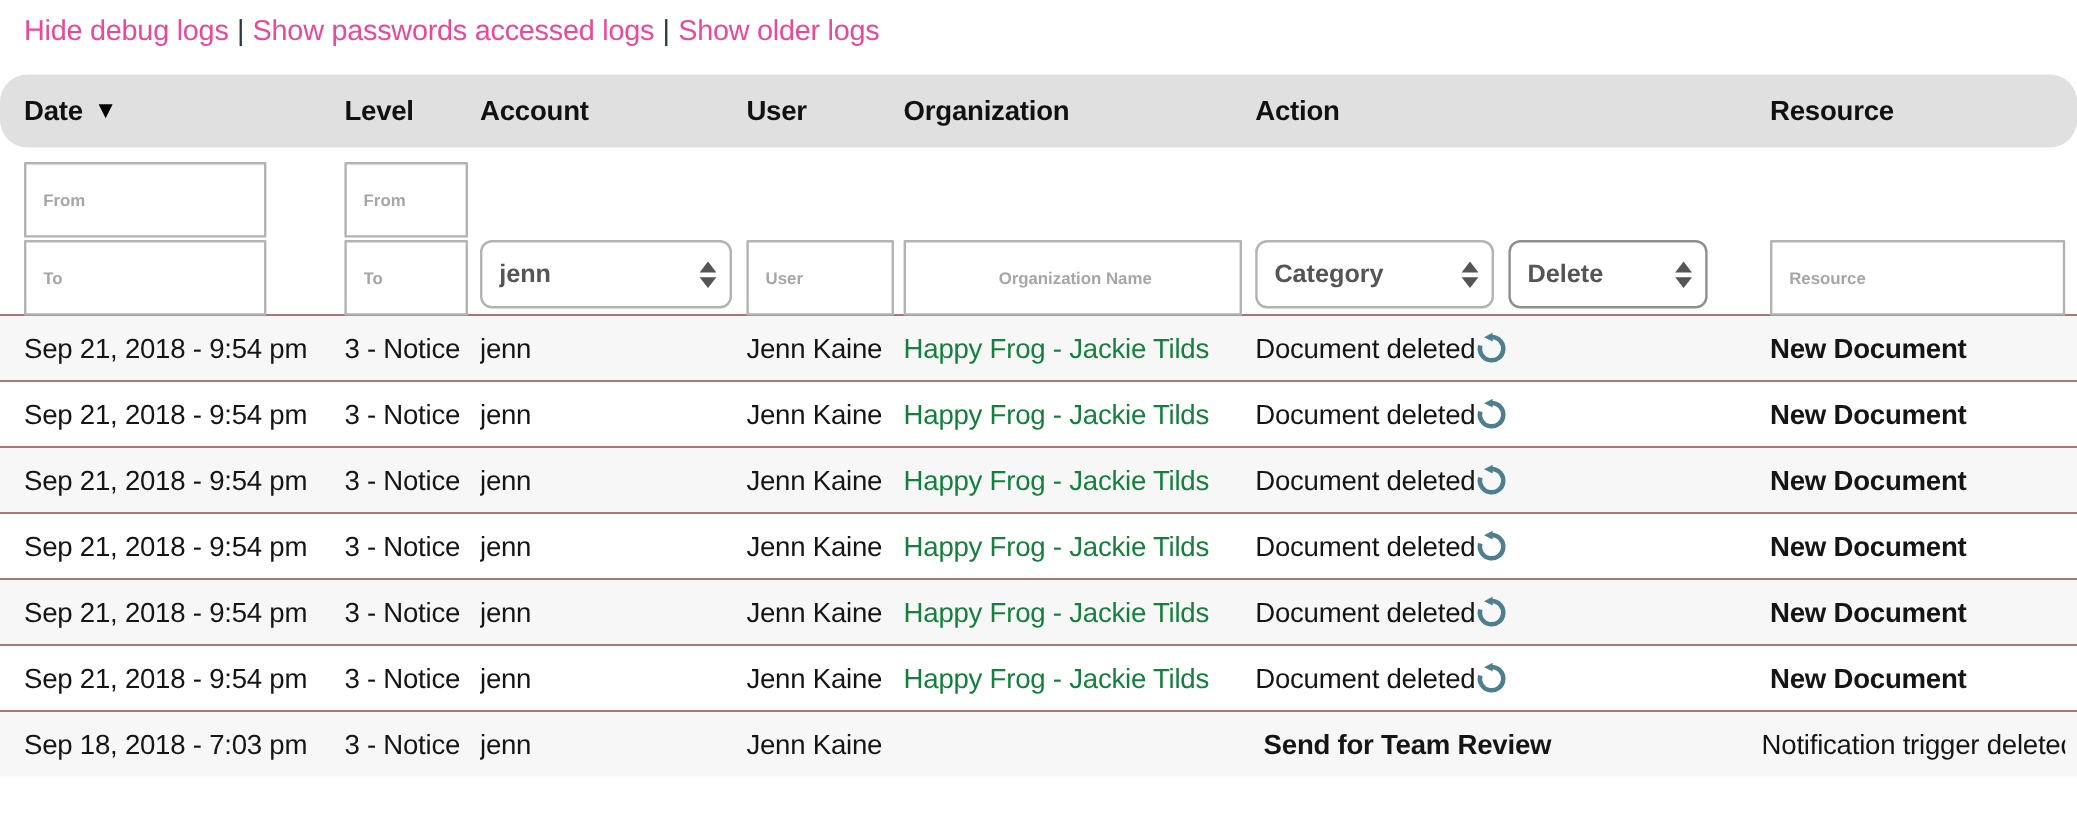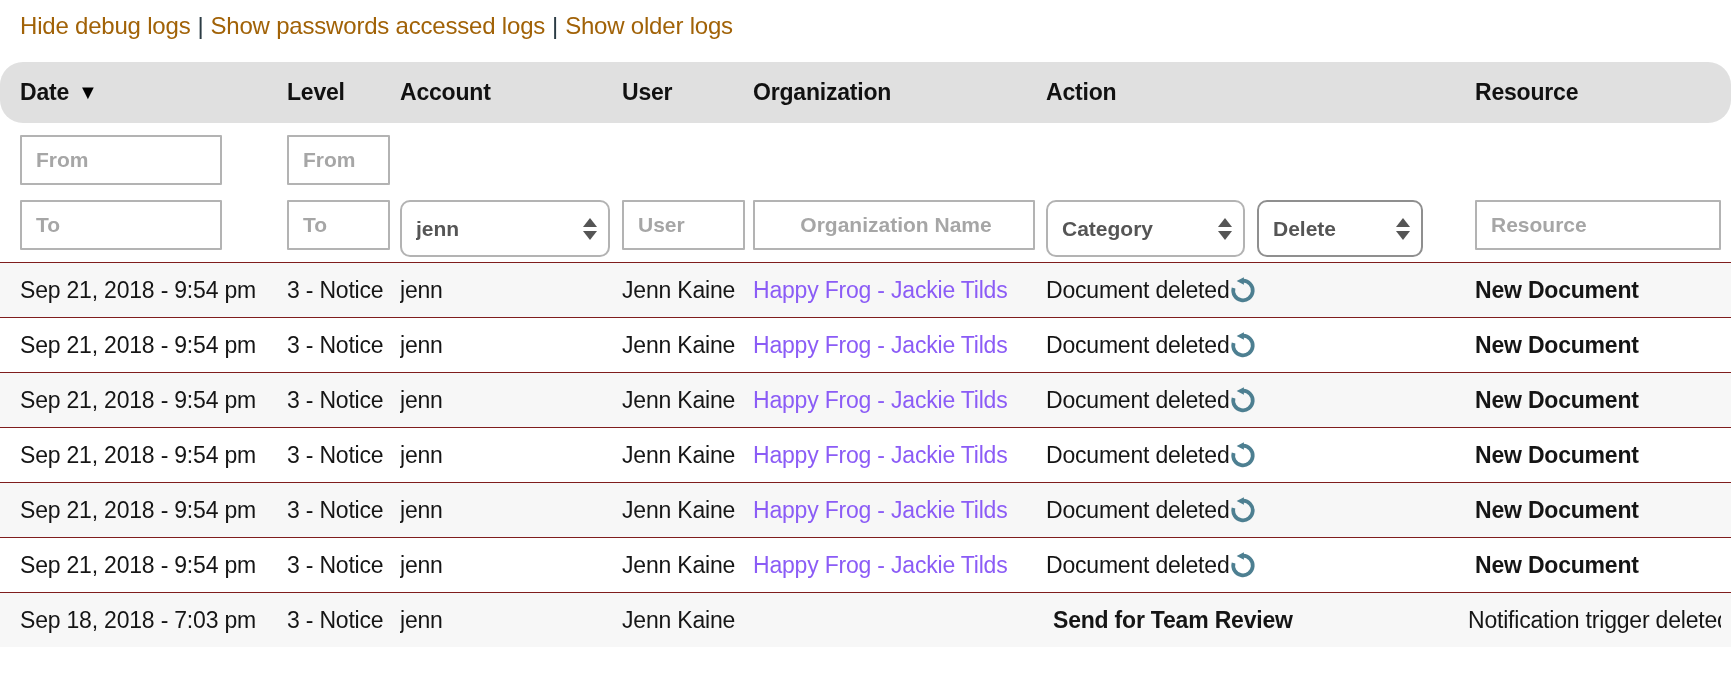--- a/index.html
+++ b/index.html
@@ -13,21 +13,21 @@
   }
   .page { width: 1731px; height: 698px; position: relative; }
 
   
   .toplinks {
     padding: 12px 0 0 20px;
     font-size: 24px;
     height: 42px;
     white-space: nowrap;
   }
-  .toplinks a { color: #a16207; text-decoration: none; cursor: pointer; }
+  .toplinks a { color: #ec4899; text-decoration: none; cursor: pointer; }
   .toplinks .sep { color: #2b3b44; padding: 0 7px; }
 
   
   .grid7 {
     display: grid;
     grid-template-columns: 267px 113px 222px 131px 293px 422px 1fr;
     padding-left: 20px;
     padding-right: 10px;
   }
 
@@ -49,26 +49,26 @@
   
   .filters {
     padding-top: 12px;
     padding-bottom: 5px;
     grid-template-rows: 55px 57px;
     row-gap: 10px;
     align-items: start;
   }
   .fcell { height: 100%; }
   input[type="text"] {
-    height: 50px;
+    height: 63px;
     border: 2px solid #b3b3b3;
     border-radius: 1px;
     background: #fff;
     font-family: "Liberation Sans", sans-serif;
-    font-size: 21px;
+    font-size: 14px;
     font-weight: bold;
     color: #444;
     padding: 0 10px 0 14px;
     outline: none;
   }
   input[type="text"]::placeholder { color: #a6a6a6; opacity: 1; }
   .in-date { width: 202px; }
   .in-level { width: 103px; }
   .in-user { width: 123px; }
   .in-org { width: 282px; text-align: center; }
@@ -108,21 +108,21 @@
   
   .log-row {
     height: 55px;
     align-items: center;
     font-size: 23px;
     border-top: 1px solid #7f1d1d;
     background: #ffffff;
   }
   .log-row:nth-child(odd) { background: #f7f7f7; }
   .cell { white-space: nowrap; overflow: hidden; }
-  .org-link { color: #8b5cf6; text-decoration: none; cursor: pointer; }
+  .org-link { color: #15803d; text-decoration: none; cursor: pointer; }
   .action-cell { display: flex; align-items: center; }
   .undo-btn { display: inline-flex; cursor: pointer; }
   .cell-resource { padding-left: 7px; font-weight: bold; }
 </style>
 </head>
 <body>
 
 <div class="page">
 
   <div class="toplinks">

